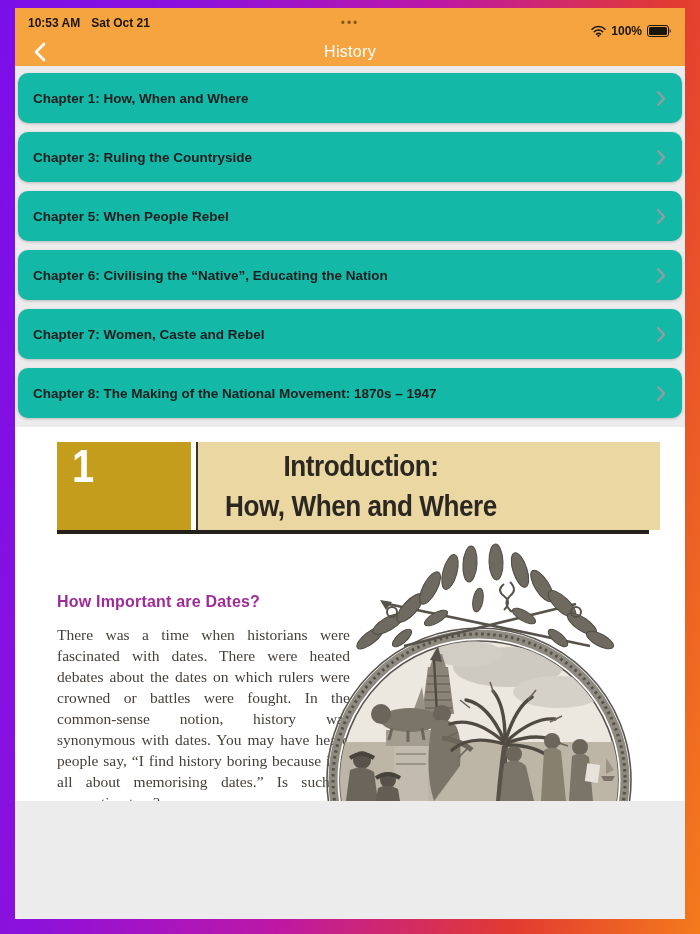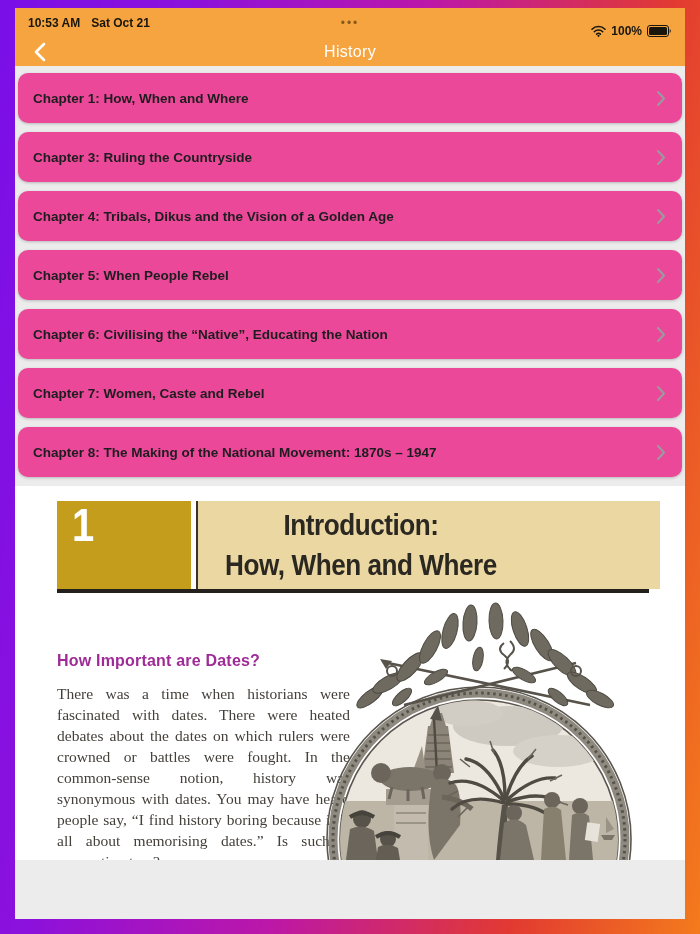--- a/index.html
+++ b/index.html
@@ -26,21 +26,21 @@
     font-size:12px;font-weight:700;color:#19160e;margin-top:16px;}
   
   .nav-bar{height:28px;background:#f5a440;position:relative;
     display:flex;align-items:center;justify-content:center;}
   .back-btn{position:absolute;left:10px;top:0;height:28px;width:30px;
     display:flex;align-items:center;justify-content:center;cursor:pointer;}
   .nav-title{color:#ffffff;font-size:16px;font-weight:400;letter-spacing:.3px;}
   
   .chapter-list{padding:7px 3px 0 3px;}
   .chapter-card{
-    height:50px;margin-bottom:9px;background:#ec4899;border-radius:10px;
+    height:50px;margin-bottom:9px;background:#14b8a6;border-radius:10px;
     display:flex;align-items:center;justify-content:space-between;
     padding:0 16px 0 15px;box-shadow:0 1px 3px rgba(0,0,0,.22);cursor:pointer;
   }
   .chapter-label{font-size:13.5px;font-weight:700;color:#1d1d1f;}
   
   .book-page{position:relative;height:374px;background:#ffffff;overflow:hidden;}
   .chapter-band{position:absolute;left:42px;top:15px;height:88px;display:flex;}
   .num-box{width:121px;background:#c49d1d;color:#ffffff;
     font-size:47px;font-weight:700;line-height:.95;padding:2px 0 0 13px;
     transform-origin:left top;}
@@ -107,28 +107,20 @@
     <div class="chapter-card">
       <span class="chapter-label">Chapter 1: How, When and Where</span>
       <span style="display:flex;">
           <svg width="10" height="17" viewBox="0 0 10 17">
             <polyline points="2,2 8,8.5 2,15" fill="none" stroke="#9a9aa0" stroke-width="2" stroke-linecap="round" stroke-linejoin="round"></polyline>
           </svg>
         </span>
     </div>
     <div class="chapter-card">
       <span class="chapter-label">Chapter 3: Ruling the Countryside</span>
-      <span style="display:flex;">
-          <svg width="10" height="17" viewBox="0 0 10 17">
-            <polyline points="2,2 8,8.5 2,15" fill="none" stroke="#9a9aa0" stroke-width="2" stroke-linecap="round" stroke-linejoin="round"></polyline>
-          </svg>
-        </span>
-    </div>
-    <div class="chapter-card">
-      <span class="chapter-label">Chapter 4: Tribals, Dikus and the Vision of a Golden Age</span>
       <span style="display:flex;">
           <svg width="10" height="17" viewBox="0 0 10 17">
             <polyline points="2,2 8,8.5 2,15" fill="none" stroke="#9a9aa0" stroke-width="2" stroke-linecap="round" stroke-linejoin="round"></polyline>
           </svg>
         </span>
     </div>
     <div class="chapter-card">
       <span class="chapter-label">Chapter 5: When People Rebel</span>
       <span style="display:flex;">
           <svg width="10" height="17" viewBox="0 0 10 17">

